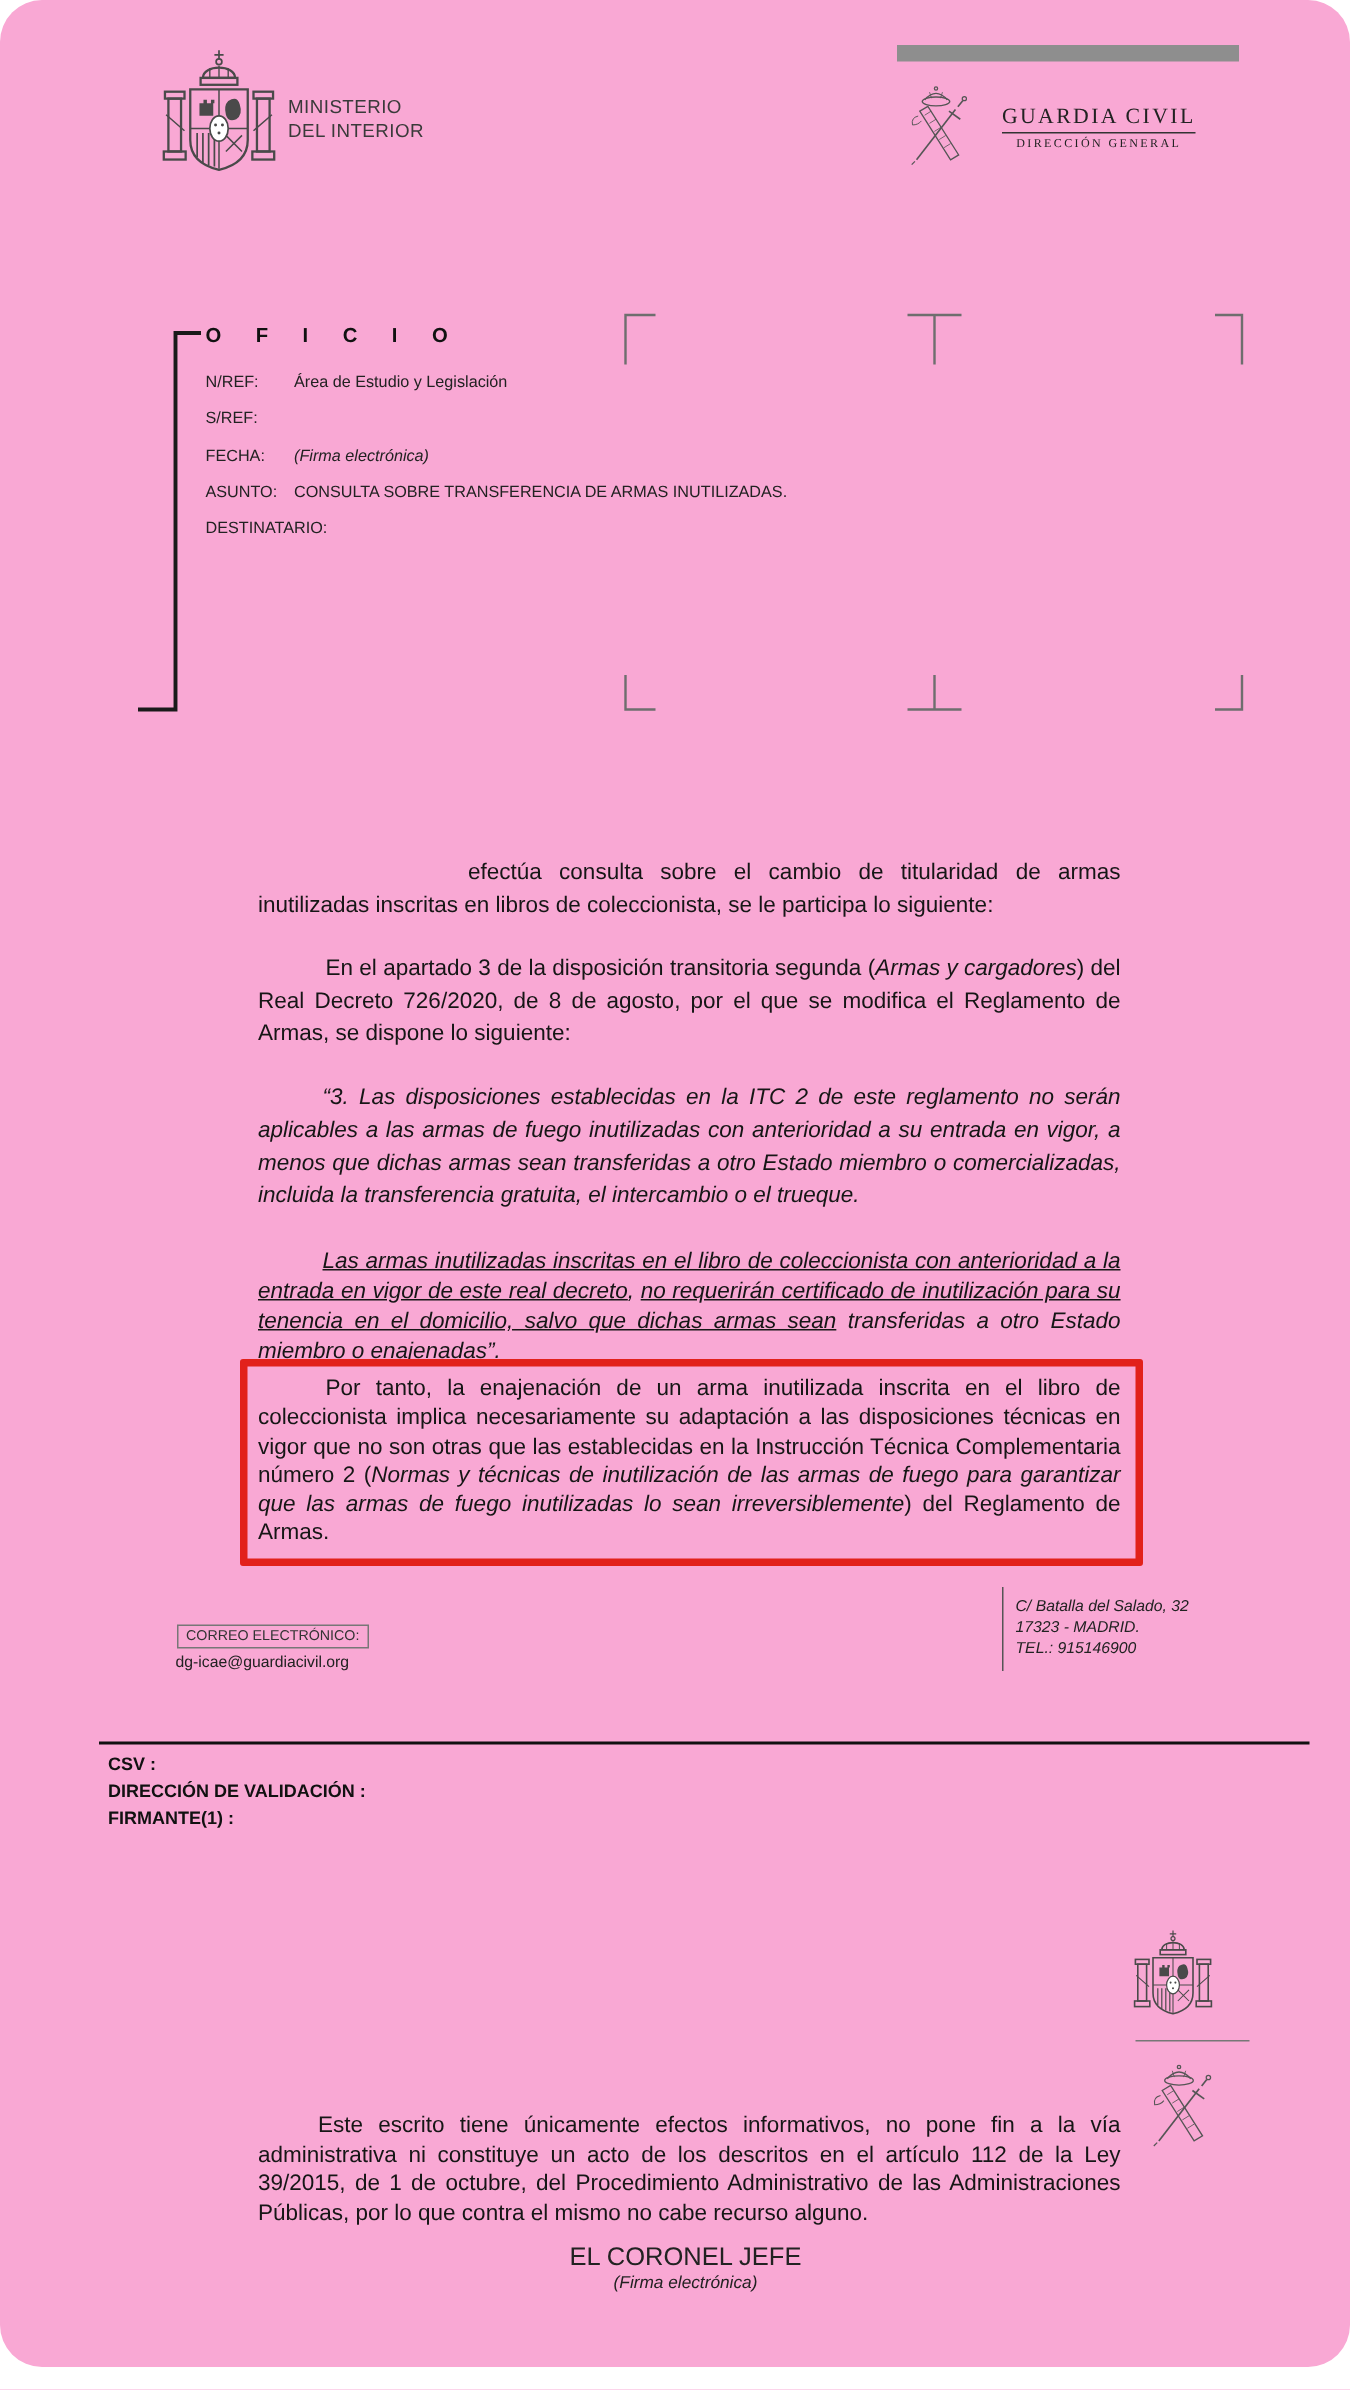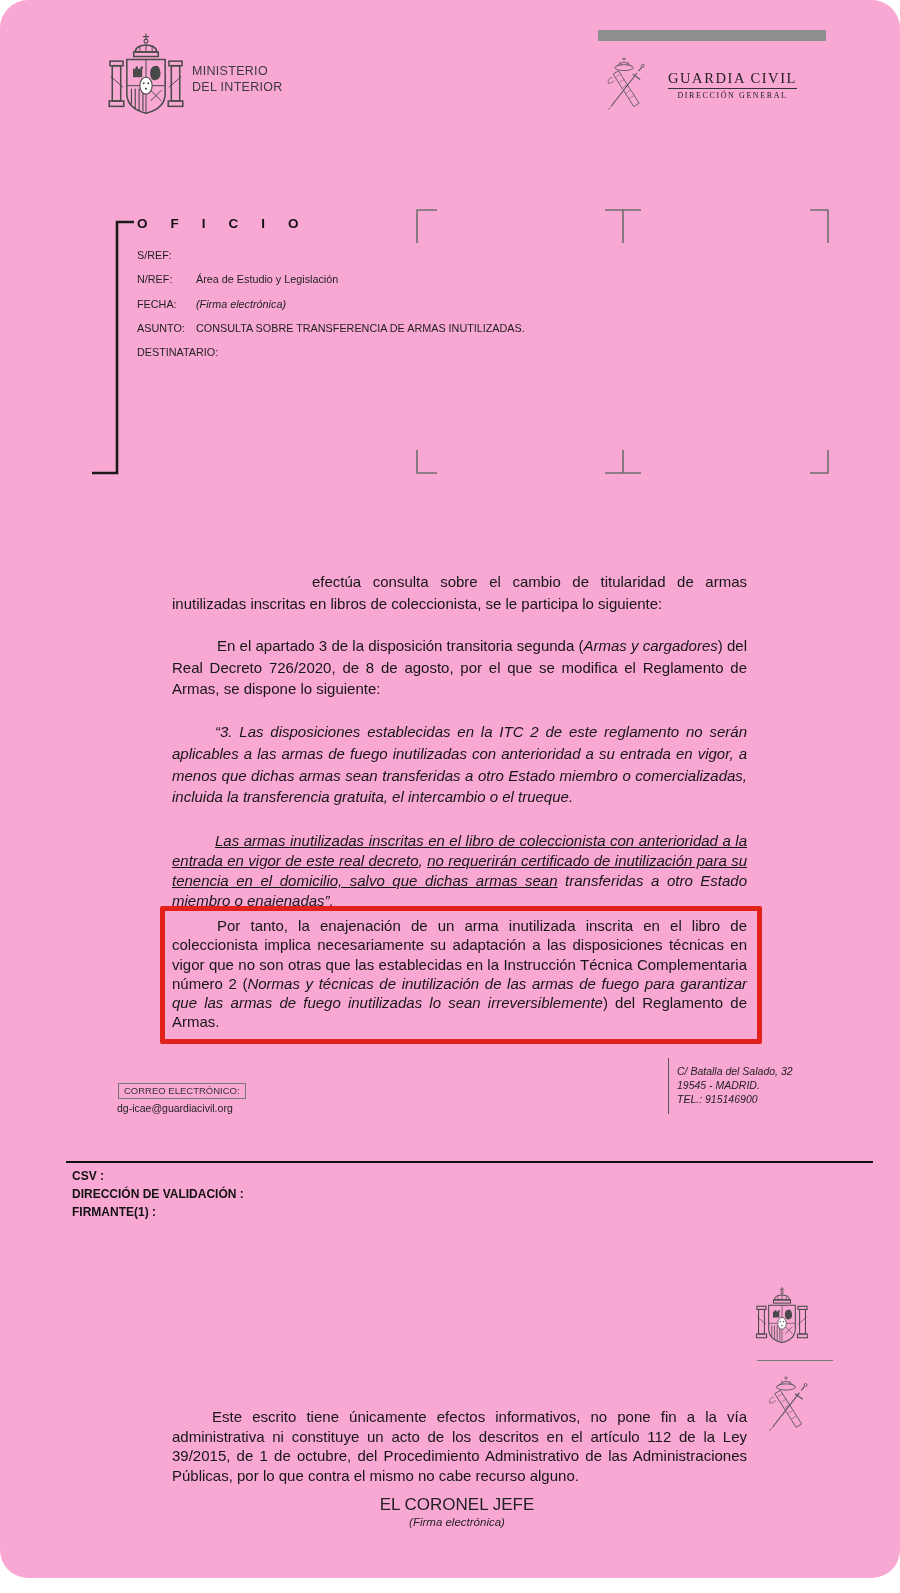--- a/index.html
+++ b/index.html
@@ -143,24 +143,24 @@
       <path d="M810,210 H828 V243"></path>
       <path d="M417,450 V473 H437"></path>
       <path d="M623,450 V473 M605,473 H641"></path>
       <path d="M828,450 V473 H810"></path>
     </g>
   </svg>
 
   <div class="oficio-title">OFICIO</div>
   <div class="fields">
     <div class="frow">
+      <span class="flabel">N/REF:</span><span class="fvalue">Área de Estudio y Legislación</span>
+    </div>
+    <div class="frow">
       <span class="flabel">S/REF:</span><span class="fvalue"></span>
-    </div>
-    <div class="frow">
-      <span class="flabel">N/REF:</span><span class="fvalue">Área de Estudio y Legislación</span>
     </div>
     <div class="frow">
       <span class="flabel">FECHA:</span><span class="fvalue it">(Firma electrónica)</span>
     </div>
     <div class="frow">
       <span class="flabel">ASUNTO:</span><span class="fvalue">CONSULTA SOBRE TRANSFERENCIA DE ARMAS INUTILIZADAS.</span>
     </div>
     <div class="frow">
       <span class="flabel">DESTINATARIO:</span><span class="fvalue"></span>
     </div>
@@ -176,21 +176,21 @@
 
   <div class="redbox" style="border-color: rgb(226, 33, 27);">
     <p><span>Por tanto, la enajenación de un arma inutilizada inscrita en el libro de coleccionista implica necesariamente su adaptación a las disposiciones técnicas en vigor que no son otras que las establecidas en la Instrucción Técnica Complementaria número 2 (</span><span class="it">Normas y técnicas de inutilización de las armas de fuego para garantizar que las armas de fuego inutilizadas lo sean irreversiblemente</span><span>) del Reglamento de Armas.</span></p>
   </div>
 
   <div class="email-box">CORREO ELECTRÓNICO:</div>
   <div class="email-text">dg-icae@guardiacivil.org</div>
   <div class="addr-divider"></div>
   <div class="addr">
     <div>C/ Batalla del Salado, 32</div>
-    <div>19545 - MADRID.</div>
+    <div>17323 - MADRID.</div>
     <div>TEL.: 915146900</div>
   </div>
 
   <div class="hr"></div>
   <div class="validation">
     <div>CSV :</div>
     <div>DIRECCIÓN DE VALIDACIÓN :</div>
     <div>FIRMANTE(1) :</div>
   </div>
 

